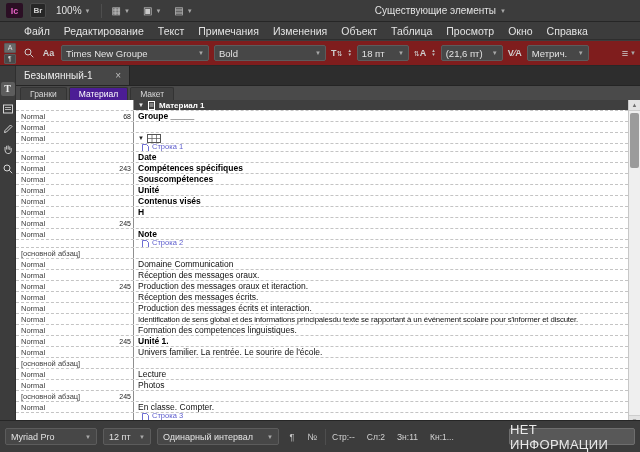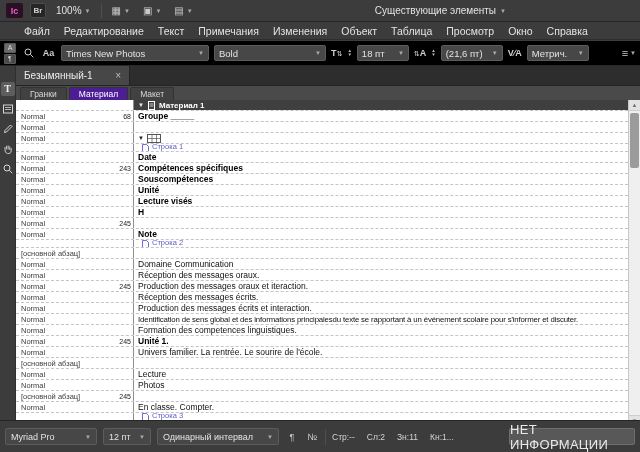--- a/index.html
+++ b/index.html
@@ -23,21 +23,21 @@
   .appbar-sep{width:1px;height:14px;background:#2c2c2c;border-right:1px solid #4e4e4e;}
   .bar-icon{color:#c9c9c9;font-size:10px;line-height:1;}
   .workspace{margin-left:auto;margin-right:128px;display:flex;align-items:center;gap:4px;color:var(--txt);font-size:10px;}
 
   
   .menu-bar{position:absolute;top:22px;left:0;right:0;height:18px;background:var(--chrome);
     border-bottom:1px solid #2e2e2e;display:flex;align-items:center;padding-left:17px;}
   .menu-item{padding:0 7px;font-size:10.5px;color:var(--txt);cursor:default;}
 
   
-  .control-panel{position:absolute;top:41px;left:0;right:0;height:25px;background:#000000;
+  .control-panel{position:absolute;top:41px;left:0;right:0;height:25px;background:#7f1d1d;
     border-bottom:1px solid #282828;display:flex;align-items:center;gap:5px;padding:0 4px;}
   .mode-toggles{display:flex;flex-direction:column;gap:1px;}
   .mode-btn{width:12px;height:10px;font-size:7px;color:#ddd;background:#494949;border:1px solid #5a5a5a;
     display:flex;align-items:center;justify-content:center;border-radius:1px;line-height:1;}
   .mode-btn.active{background:#6a6a6a;}
   .cp-iconbtn{width:15px;height:15px;display:flex;align-items:center;justify-content:center;border-radius:2px;}
   .cp-combo{height:16px;background:var(--field);border:1px solid var(--field-border);border-radius:2px;
     color:var(--txt);font-size:9.5px;display:flex;align-items:center;padding:0 4px;gap:3px;}
   .cp-combo .caret{margin-left:auto;}
   .cp-glyph{color:#cfcfcf;font-size:9px;font-weight:bold;line-height:1;display:flex;align-items:center;}
@@ -155,21 +155,21 @@
   <div class="cp-iconbtn">
     <svg width="12" height="12" viewBox="0 0 12 12">
       <circle cx="5" cy="5" r="3" fill="none" stroke="#cccccc" stroke-width="1"></circle>
       <line x1="7.3" y1="7.3" x2="10.3" y2="10.3" stroke="#cccccc" stroke-width="1"></line>
     </svg>
   </div>
   <div class="cp-iconbtn">
     <span class="cp-glyph">Аа</span>
   </div>
   <div class="cp-combo" style="width:148px">
-    <span>Times New Photos</span>
+    <span>Times New Groupe</span>
     <span class="caret">▼</span>
   </div>
   <div class="cp-combo" style="width:112px">
     <span>Bold</span>
     <span class="caret">▼</span>
   </div>
   <span class="cp-glyph">T<small>⇅</small></span>
   <span class="stepper">
       <span>▲</span>
       <span>▼</span>
@@ -319,21 +319,21 @@
         <div class="style-col">Normal</div>
         <div class="num-col"></div>
         <div class="text-col">
           <span class="g-bold">Unité</span>
         </div>
       </div>
       <div class="g-row">
         <div class="style-col">Normal</div>
         <div class="num-col"></div>
         <div class="text-col">
-          <span class="g-bold">Lecture visés</span>
+          <span class="g-bold">Contenus visés</span>
         </div>
       </div>
       <div class="g-row">
         <div class="style-col">Normal</div>
         <div class="num-col"></div>
         <div class="text-col">
           <span class="g-bold">H</span>
         </div>
       </div>
       <div class="g-row">

